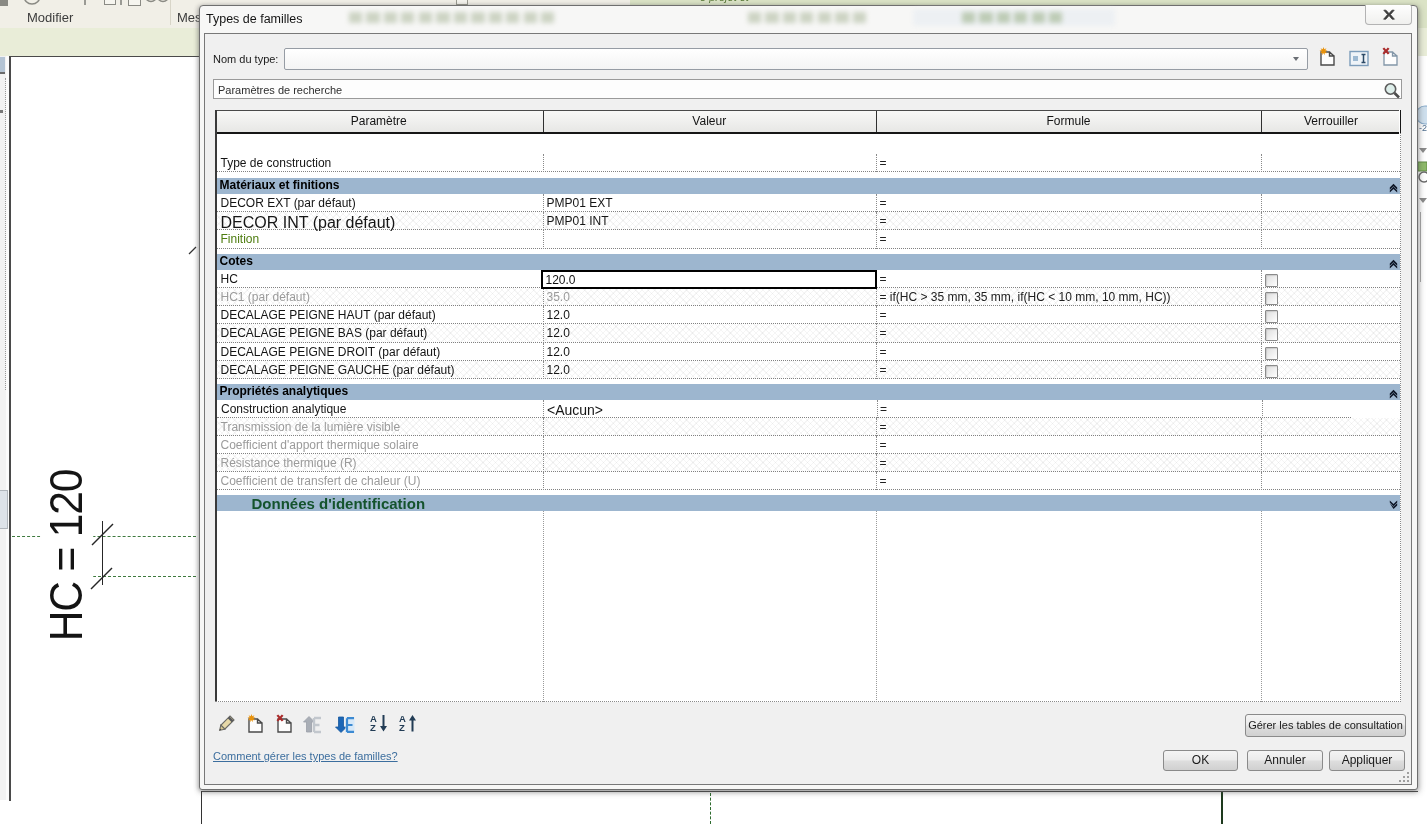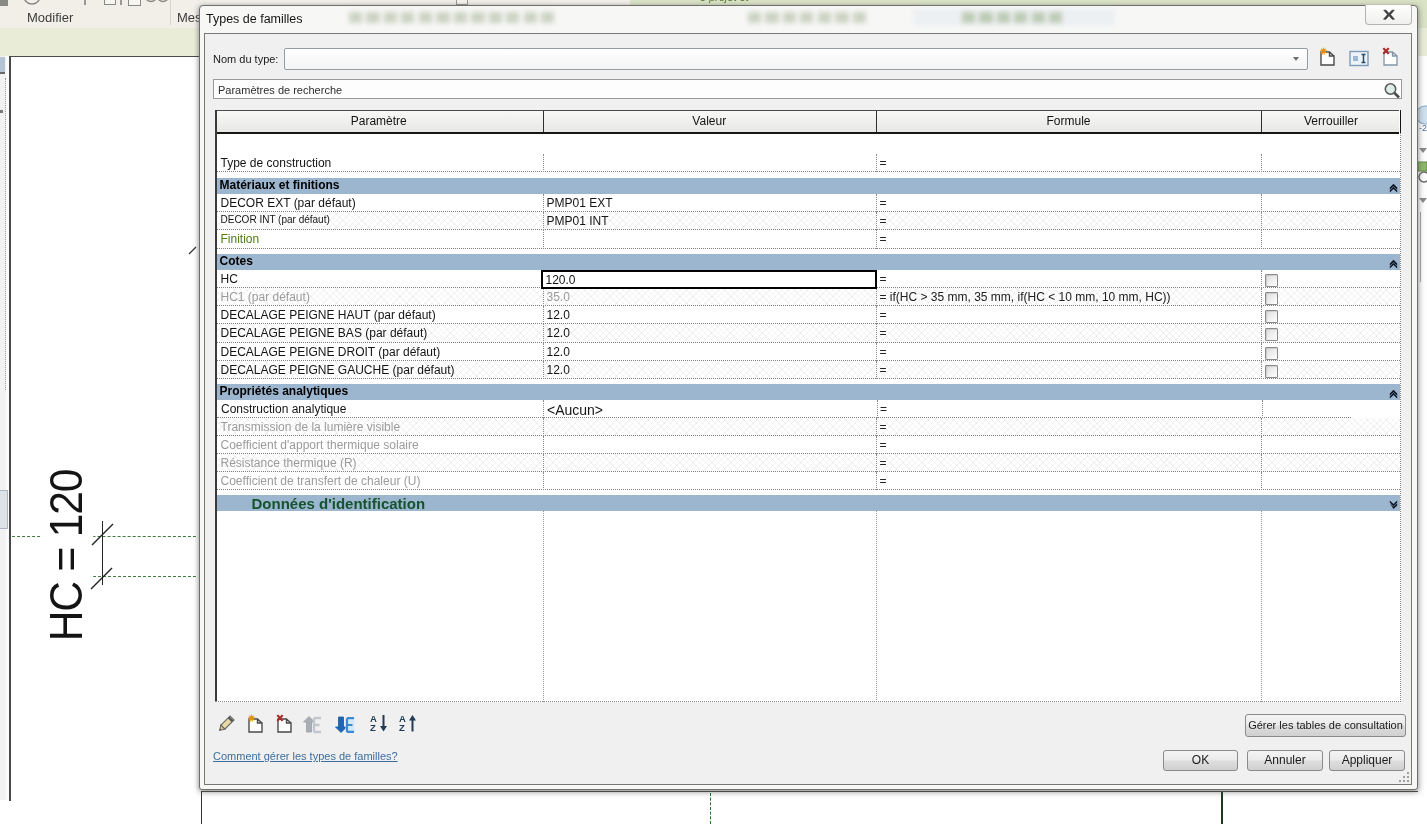--- a/index.html
+++ b/index.html
@@ -194,21 +194,21 @@
     </div>
 <div class="abs" style="left:1.5px;top:84.0px;width:1183px;height:18.2px;border-bottom:1px dotted #818181;box-sizing:border-box;">
       <span style="position:absolute;left:4px;top:2px;font-size:12px;color:#141414;white-space:nowrap;">DECOR EXT (par défaut)</span>
       <span style="position:absolute;left:330px;top:2px;font-size:12px;color:#141414;white-space:nowrap;">PMP01 EXT</span>
       <span style="position:absolute;left:663px;top:2px;font-size:12px;color:#202020;white-space:nowrap;">=</span>
       <i class="abs" style="left:326.0px;top:0;width:0;height:18.2px;border-left:1px dotted #8a8a8a;"></i>
       <i class="abs" style="left:659.5px;top:0;width:0;height:18.2px;border-left:1px dotted #8a8a8a;"></i>
       <i class="abs" style="left:1044.5px;top:0;width:0;height:18.2px;border-left:1px dotted #8a8a8a;"></i>
     </div>
 <div class="abs" style="left:1.5px;top:102.2px;width:1183px;height:18.2px;border-bottom:1px dotted #818181;box-sizing:border-box;background:repeating-linear-gradient(45deg,rgba(0,0,0,.04) 0px,rgba(0,0,0,.04) 1px,rgba(255,255,255,0) 1px,rgba(255,255,255,0) 4.5px),repeating-linear-gradient(135deg,rgba(0,0,0,.04) 0px,rgba(0,0,0,.04) 1px,rgba(255,255,255,0) 1px,rgba(255,255,255,0) 4.5px);">
-      <span style="position:absolute;left:4px;top:2px;font-size:10px;color:#141414;white-space:nowrap;">DECOR INT (par défaut)</span>
+      <span style="position:absolute;left:4px;top:2px;font-size:16px;color:#141414;white-space:nowrap;">DECOR INT (par défaut)</span>
       <span style="position:absolute;left:330px;top:2px;font-size:12px;color:#141414;white-space:nowrap;">PMP01 INT</span>
       <span style="position:absolute;left:663px;top:2px;font-size:12px;color:#202020;white-space:nowrap;">=</span>
       <i class="abs" style="left:326.0px;top:0;width:0;height:18.2px;border-left:1px dotted #8a8a8a;"></i>
       <i class="abs" style="left:659.5px;top:0;width:0;height:18.2px;border-left:1px dotted #8a8a8a;"></i>
       <i class="abs" style="left:1044.5px;top:0;width:0;height:18.2px;border-left:1px dotted #8a8a8a;"></i>
     </div>
 <div class="abs" style="left:1.5px;top:120.4px;width:1183px;height:18.2px;border-bottom:1px dotted #818181;box-sizing:border-box;">
       <span style="position:absolute;left:4px;top:2px;font-size:12px;color:#4d7c0f;white-space:nowrap;">Finition</span>
       <span style="position:absolute;left:330px;top:2px;font-size:12px;color:#141414;white-space:nowrap;"></span>
       <span style="position:absolute;left:663px;top:2px;font-size:12px;color:#202020;white-space:nowrap;">=</span>

